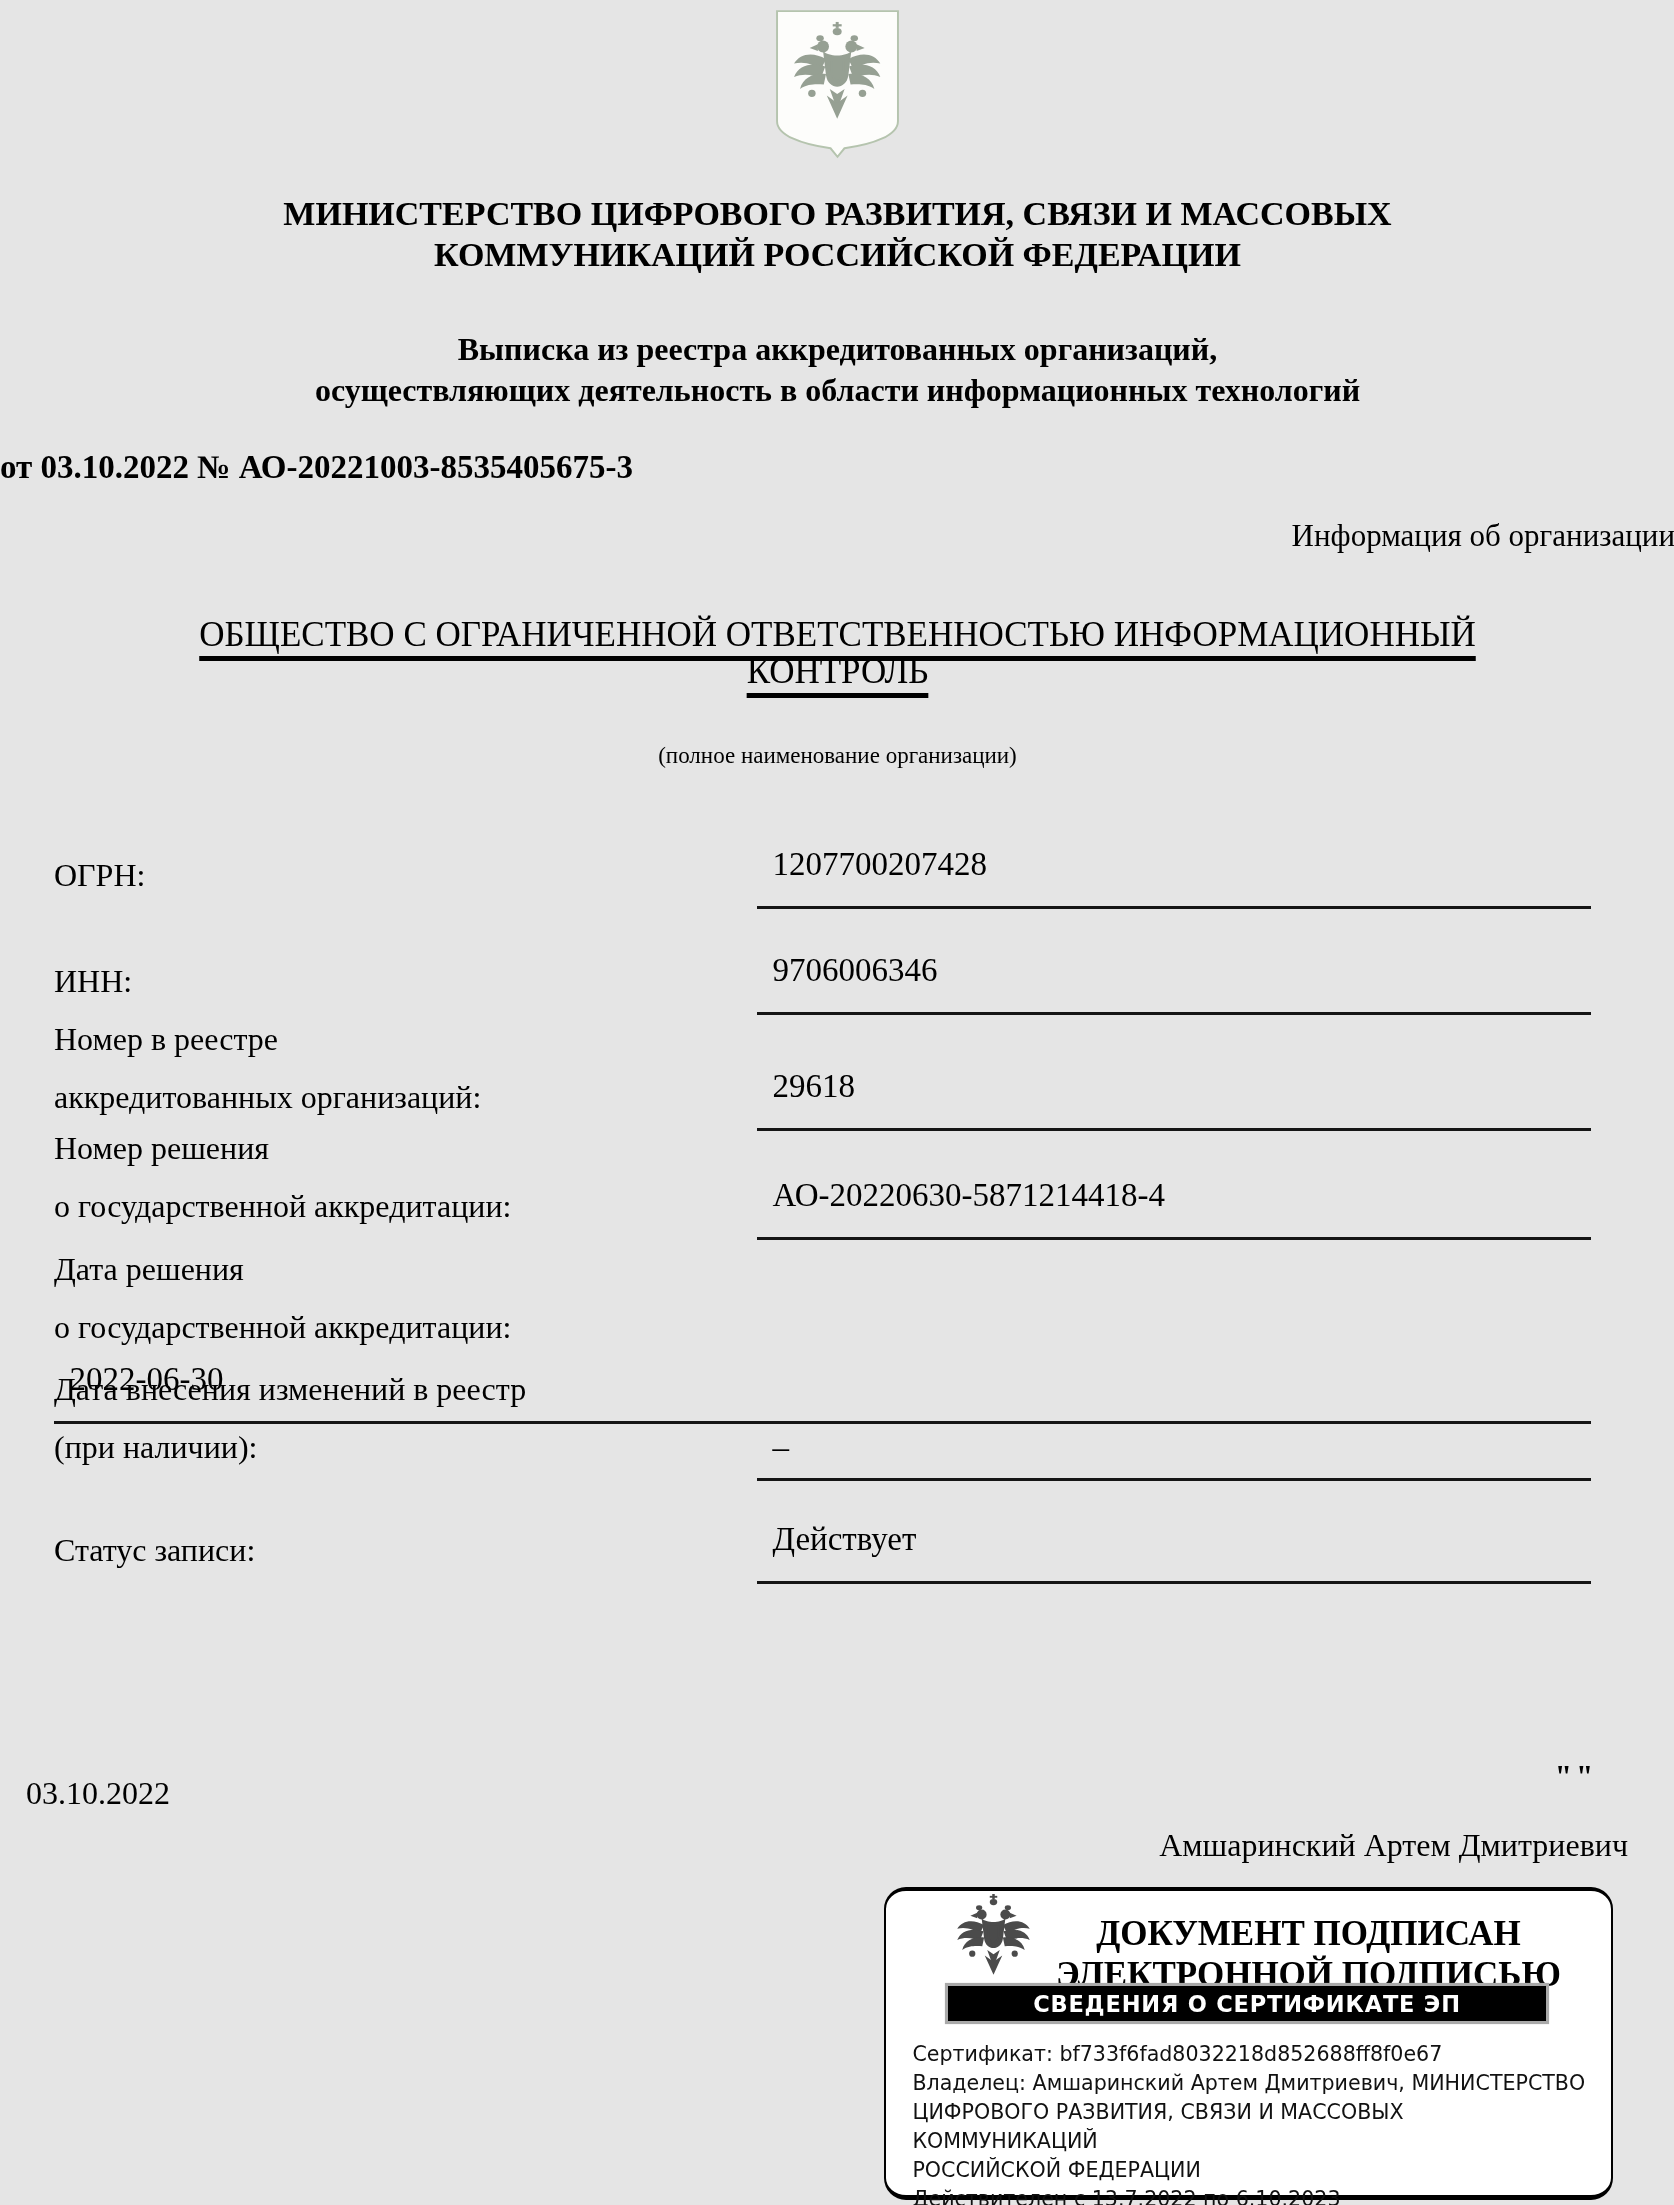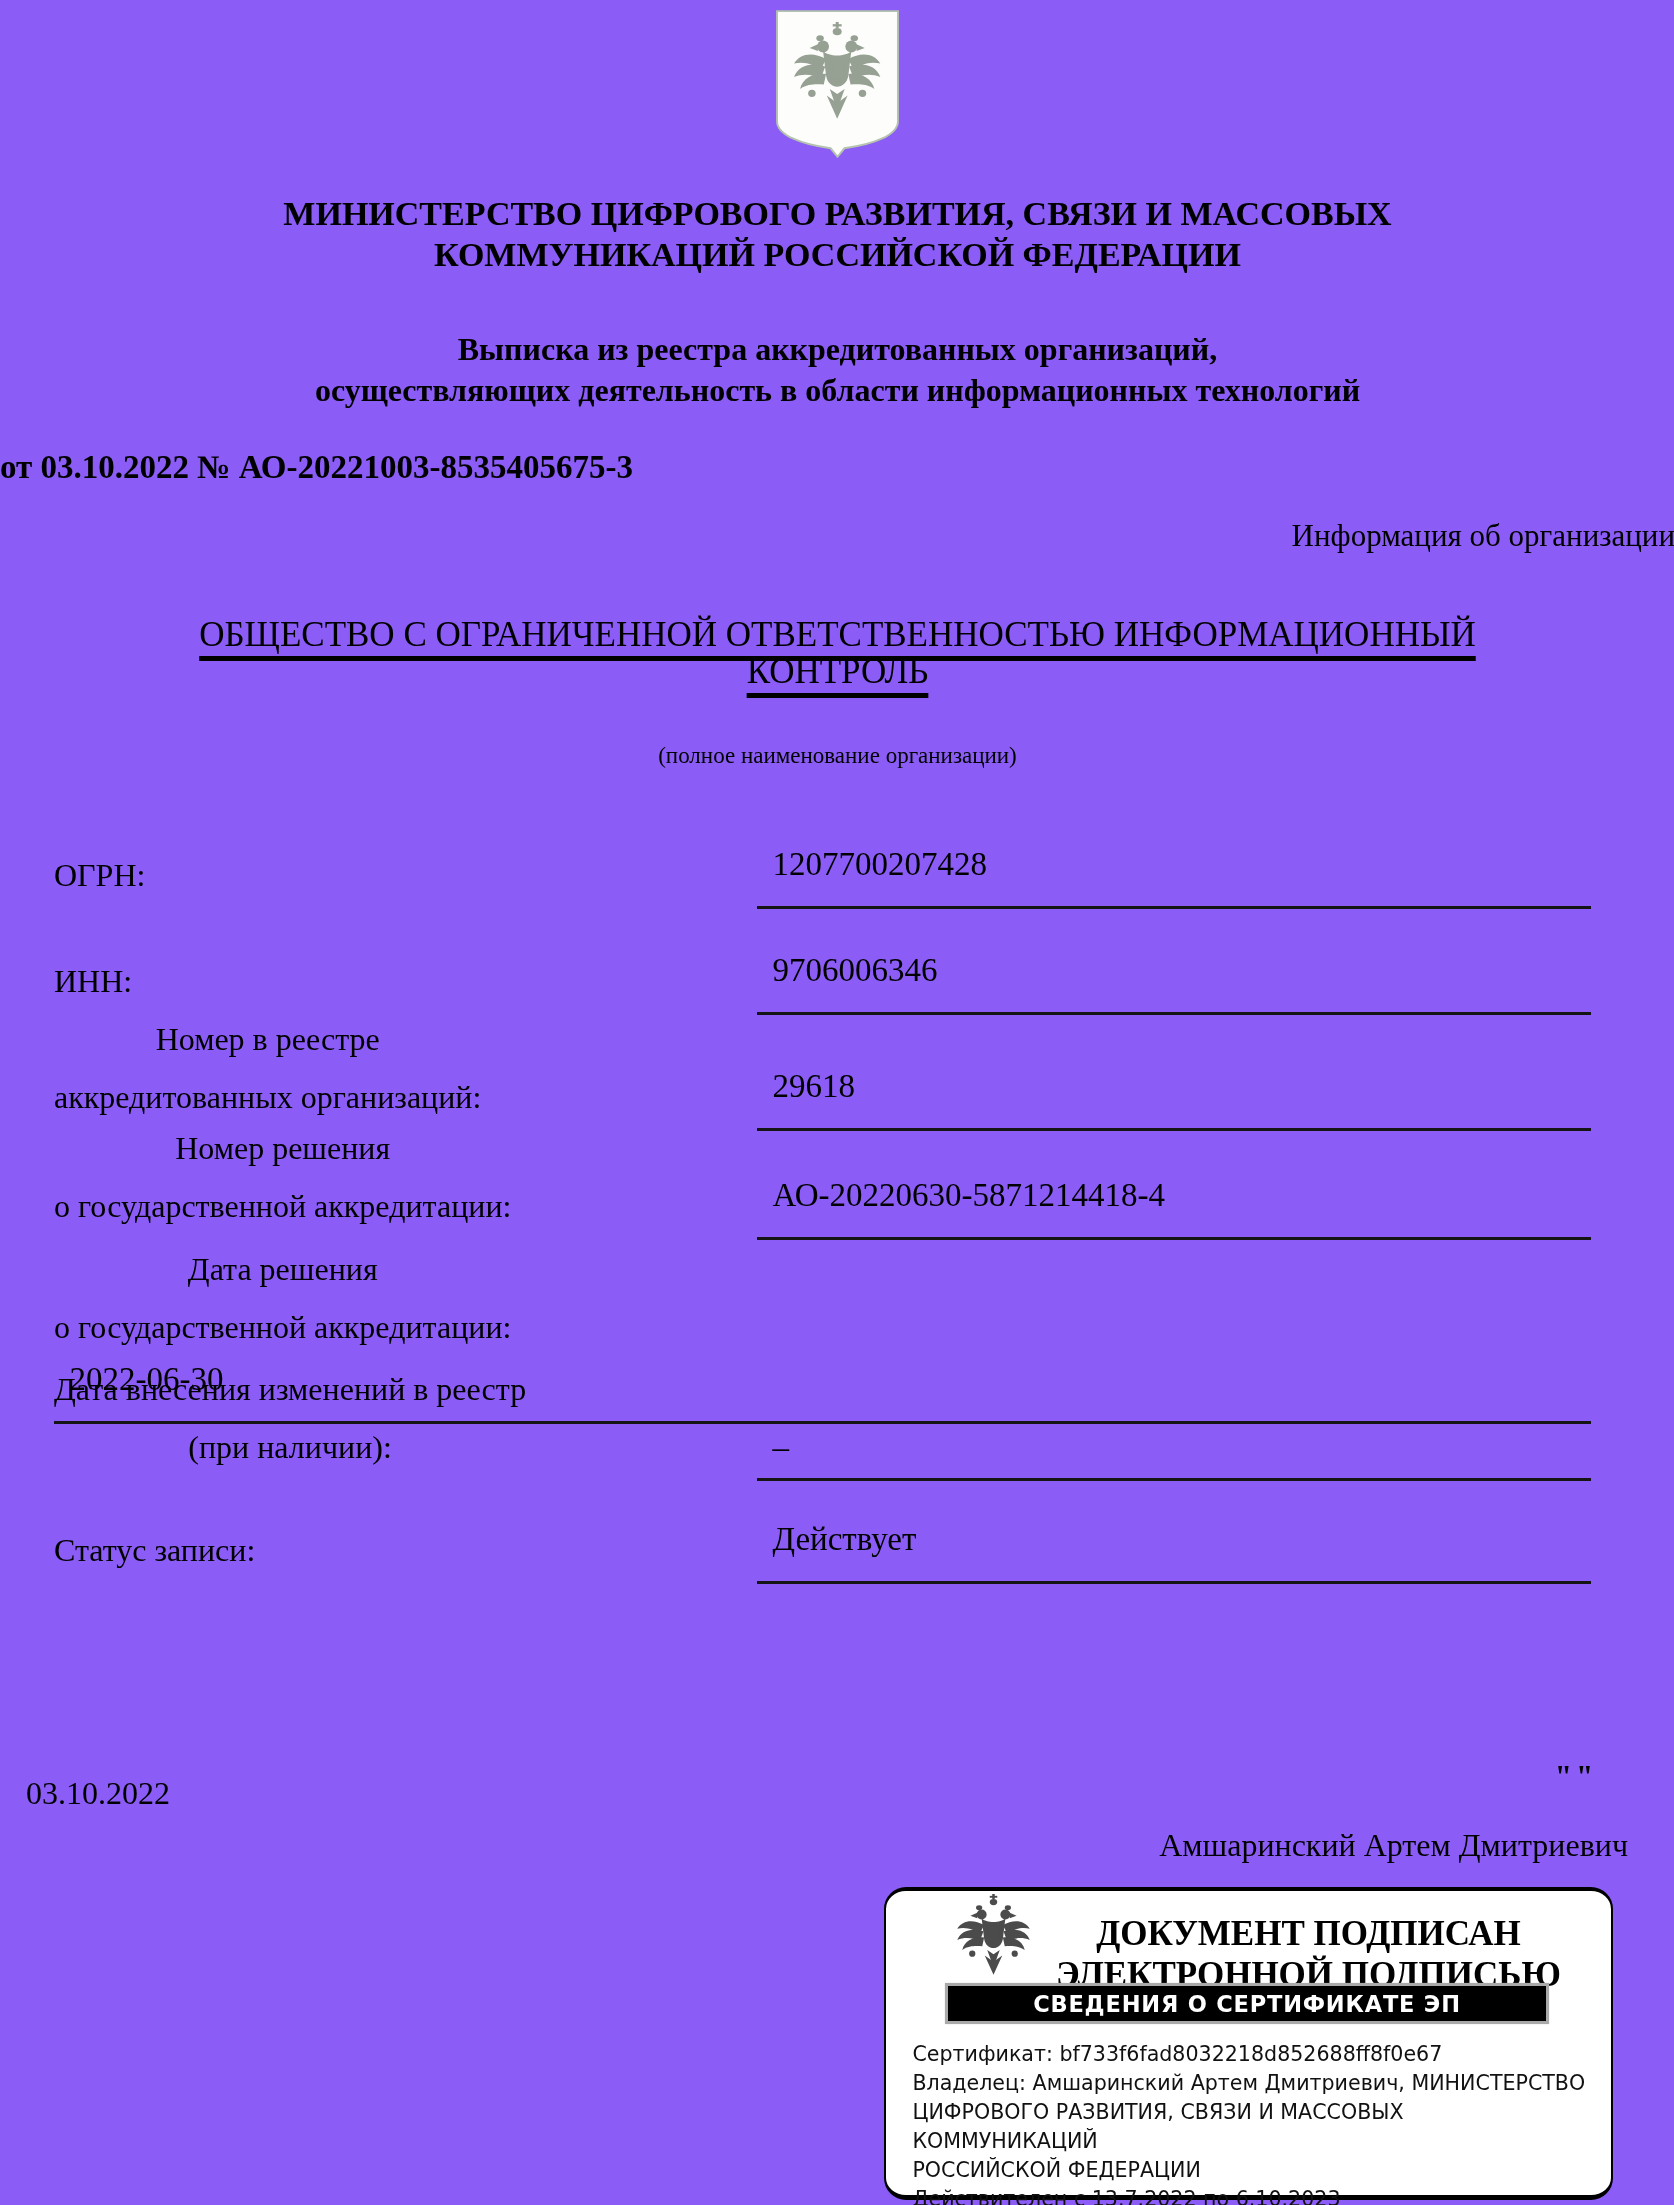--- a/index.html
+++ b/index.html
@@ -1,16 +1,16 @@
 <!DOCTYPE html>
 <html style="font-size:12.4px"><head>
 <meta charset="utf-8">
 <style>
   html,body{margin:0;padding:0;background:#fff;}
-  .page{position:relative;width:1675px;height:2205px;background:#8b5cf6;overflow:hidden;
+  .page{position:relative;width:1675px;height:2205px;background:#e5e5e5;overflow:hidden;
         font-family:"Liberation Serif","DejaVu Serif",serif;color:#000;}
 
   
   .emblem-top{position:absolute;left:756px;top:7.8px;width:163px;height:155px;}
   .emblem-top svg{width:100%;height:100%;fill:#96a093;color:#96a093;}
 
   
   .ministry-title{position:absolute;top:193px;left:0;width:100%;text-align:center;
     font-weight:bold;font-size:34px;line-height:41px;white-space:pre-line;}
   .extract-title{position:absolute;top:329px;left:0;width:100%;text-align:center;
@@ -28,21 +28,21 @@
   .fields{position:absolute;left:54px;top:799px;width:1537px;}
   .field-row{display:flex;}
   .field-row:nth-child(1){height:110px;}
   .field-row:nth-child(2){height:106px;}
   .field-row:nth-child(3){height:116px;}
   .field-row:nth-child(4){height:109px;}
   .field-row:nth-child(5){height:124px;flex-direction:column;}
   .field-row:nth-child(6){height:117px;}
   .field-row:nth-child(7){height:103px;}
   .f-label{width:703px;box-sizing:border-box;font-size:32px;line-height:58px;
-    white-space:pre-line;display:flex;align-items:flex-end;padding-bottom:4.7px;text-align:center;}
+    white-space:pre-line;display:flex;align-items:flex-end;padding-bottom:4.7px;}
   .f-value{flex:1;box-sizing:border-box;border-bottom:3.1px solid #151515;
     display:flex;align-items:flex-end;padding:0 0 23px 15.5px;font-size:33px;}
 
   
   .sign-date{position:absolute;left:26px;top:1775px;font-size:32px;}
   .sign-quotes{position:absolute;right:78px;top:1759px;font-size:31px;font-weight:bold;letter-spacing:3.9px;}
   .sign-name{position:absolute;right:47px;top:1827px;font-size:32px;}
 
   
   .stamp{position:absolute;left:884px;top:1887px;width:729px;height:313px;box-sizing:border-box;

